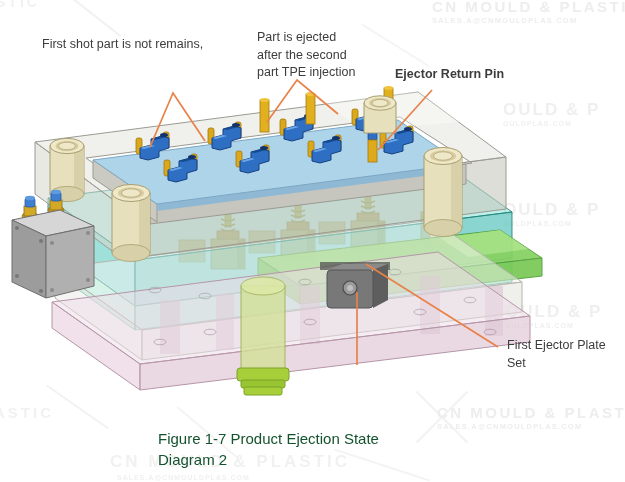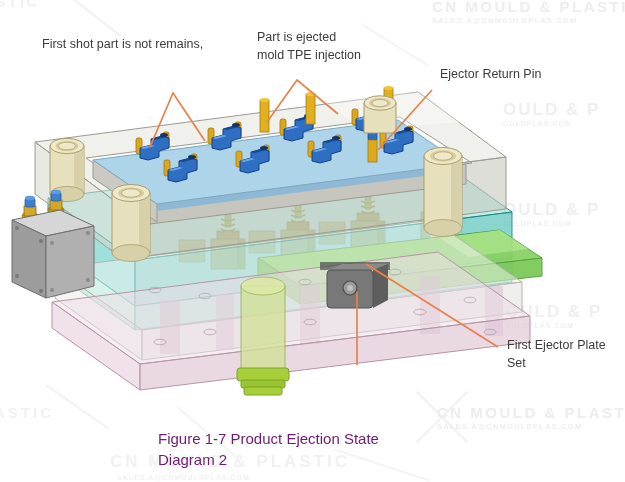--- a/index.html
+++ b/index.html
@@ -1,21 +1,21 @@
 <!DOCTYPE html>
 <html><head>
 <meta charset="utf-8">
 <style>
   html,body{margin:0;padding:0;background:#fff;}
   .stage{position:relative;width:625px;height:482px;background:#ffffff;overflow:hidden;
          font-family:"Liberation Sans","DejaVu Sans",sans-serif;}
   svg{position:absolute;left:0;top:0;}
   .ann{position:absolute;color:#3c3c3c;font-size:12.5px;line-height:17.5px;white-space:nowrap;}
   .ann span{display:block;}
-  .caption{position:absolute;left:158px;top:428px;color:#701a75;font-size:15px;line-height:21px;white-space:nowrap;}
+  .caption{position:absolute;left:158px;top:428px;color:#14532d;font-size:15px;line-height:21px;white-space:nowrap;}
   .caption span{display:block;}
   .wm{position:absolute;color:#ededed;font-weight:bold;white-space:nowrap;pointer-events:none;}
   .wm .brand{display:block;font-size:15px;letter-spacing:2.5px;}
   .wm .email{display:block;font-size:7.5px;letter-spacing:1.2px;margin-top:1px;}
   .wm-frag{position:absolute;color:#efefef;font-weight:bold;white-space:nowrap;pointer-events:none;}
   .wm-frag .l1{display:block;font-size:17px;letter-spacing:2px;}
   .wm-frag .l2{display:block;font-size:7px;letter-spacing:1px;}
   .wm-big{position:absolute;color:#f1f1f1;font-weight:bold;font-size:17px;letter-spacing:3px;white-space:nowrap;pointer-events:none;}
   .wm-small{position:absolute;color:#f0f0f0;font-weight:bold;font-size:7px;letter-spacing:1px;white-space:nowrap;pointer-events:none;}
   .wm-line{position:absolute;height:2px;background:#f2f2f2;pointer-events:none;}
@@ -259,24 +259,25 @@
       <line x1="357" y1="292" x2="357" y2="365"></line>
     </g>
   </svg>
 
   <div class="ann" style="left:42px;top:36px;">
     <span>First shot part is not remains,</span>
   </div>
 
   <div class="ann" style="left:257px;top:20px;margin-top:9px;">
     <span>Part is ejected</span>
-    <span>mold TPE injection</span>
-  </div>
-
-  <div class="ann" style="left:440px;top:66px;">
+    <span>after the second</span>
+    <span>part TPE injection</span>
+  </div>
+
+  <div class="ann" style="left:395px;top:66px;font-weight:bold;">
     <span>Ejector Return Pin</span>
   </div>
 
   <div class="ann" style="left:507px;top:337px;">
     <span>First Ejector Plate</span>
     <span>Set</span>
   </div>
 
 
   <div class="caption">

